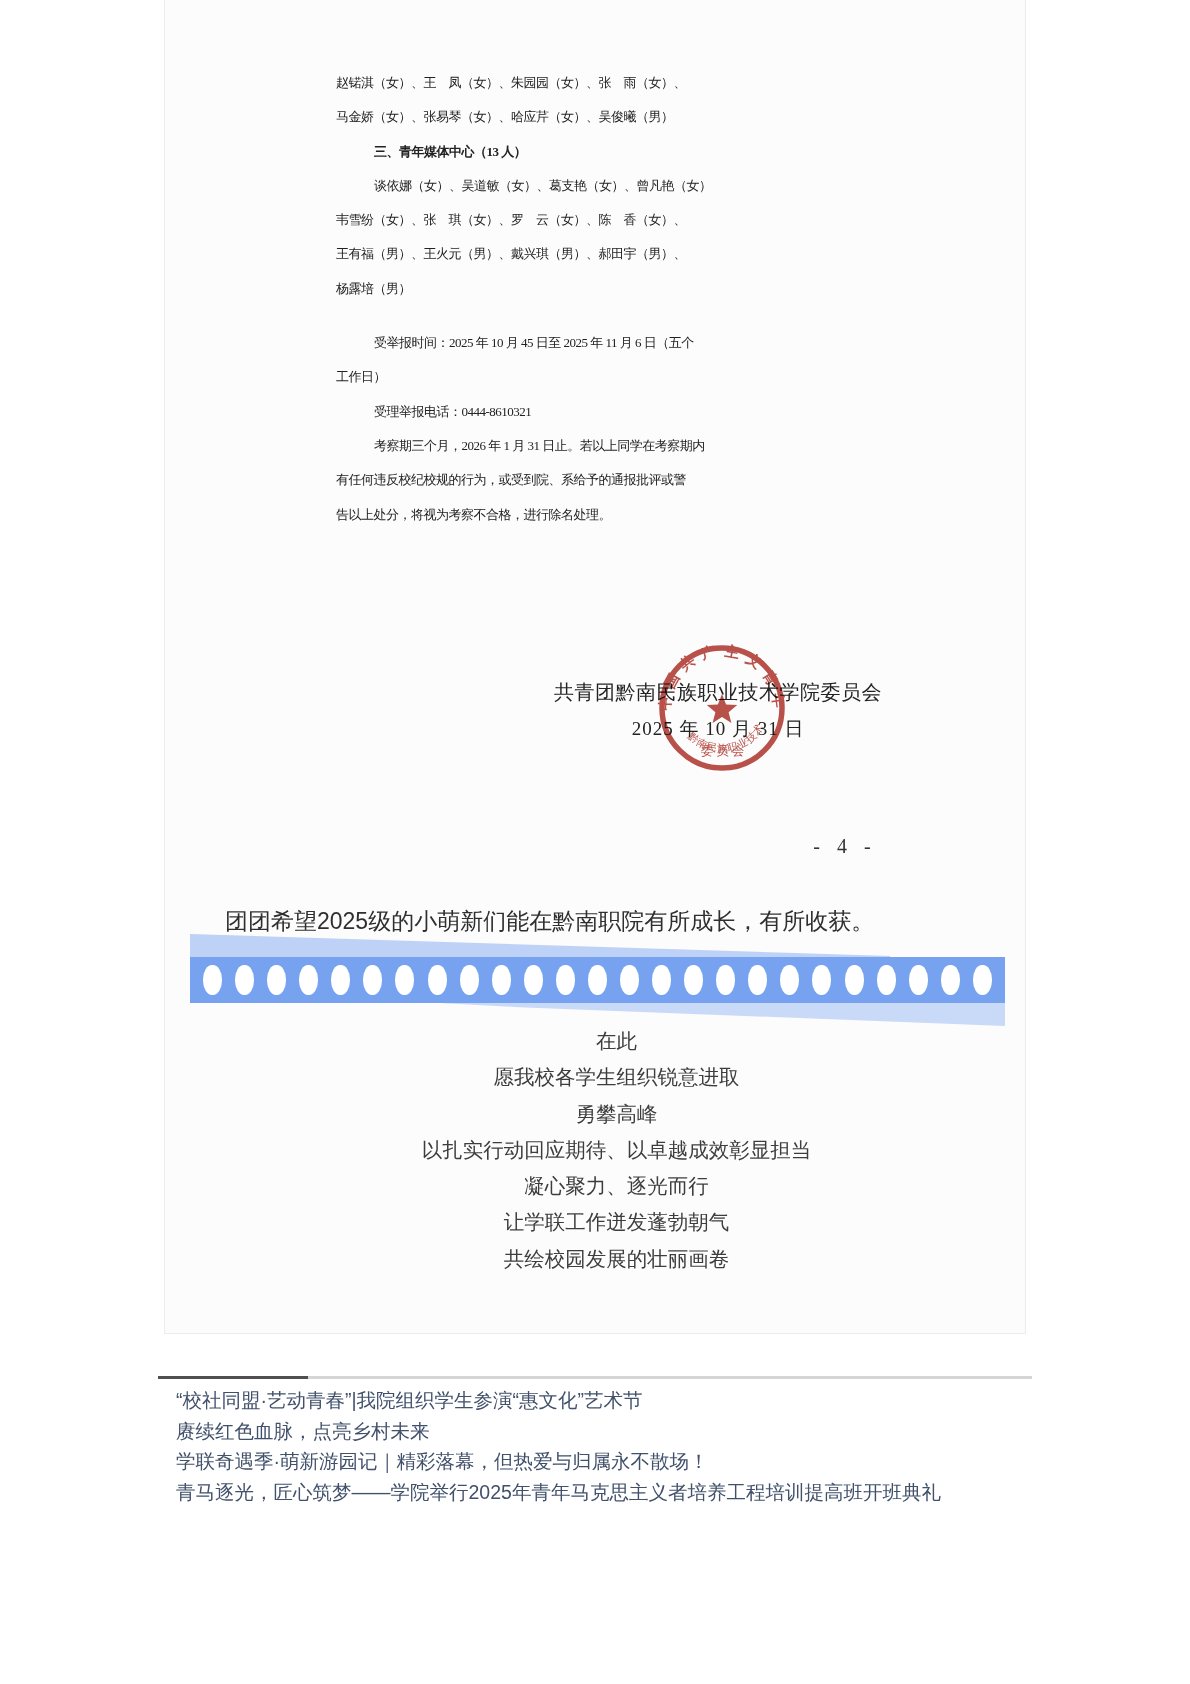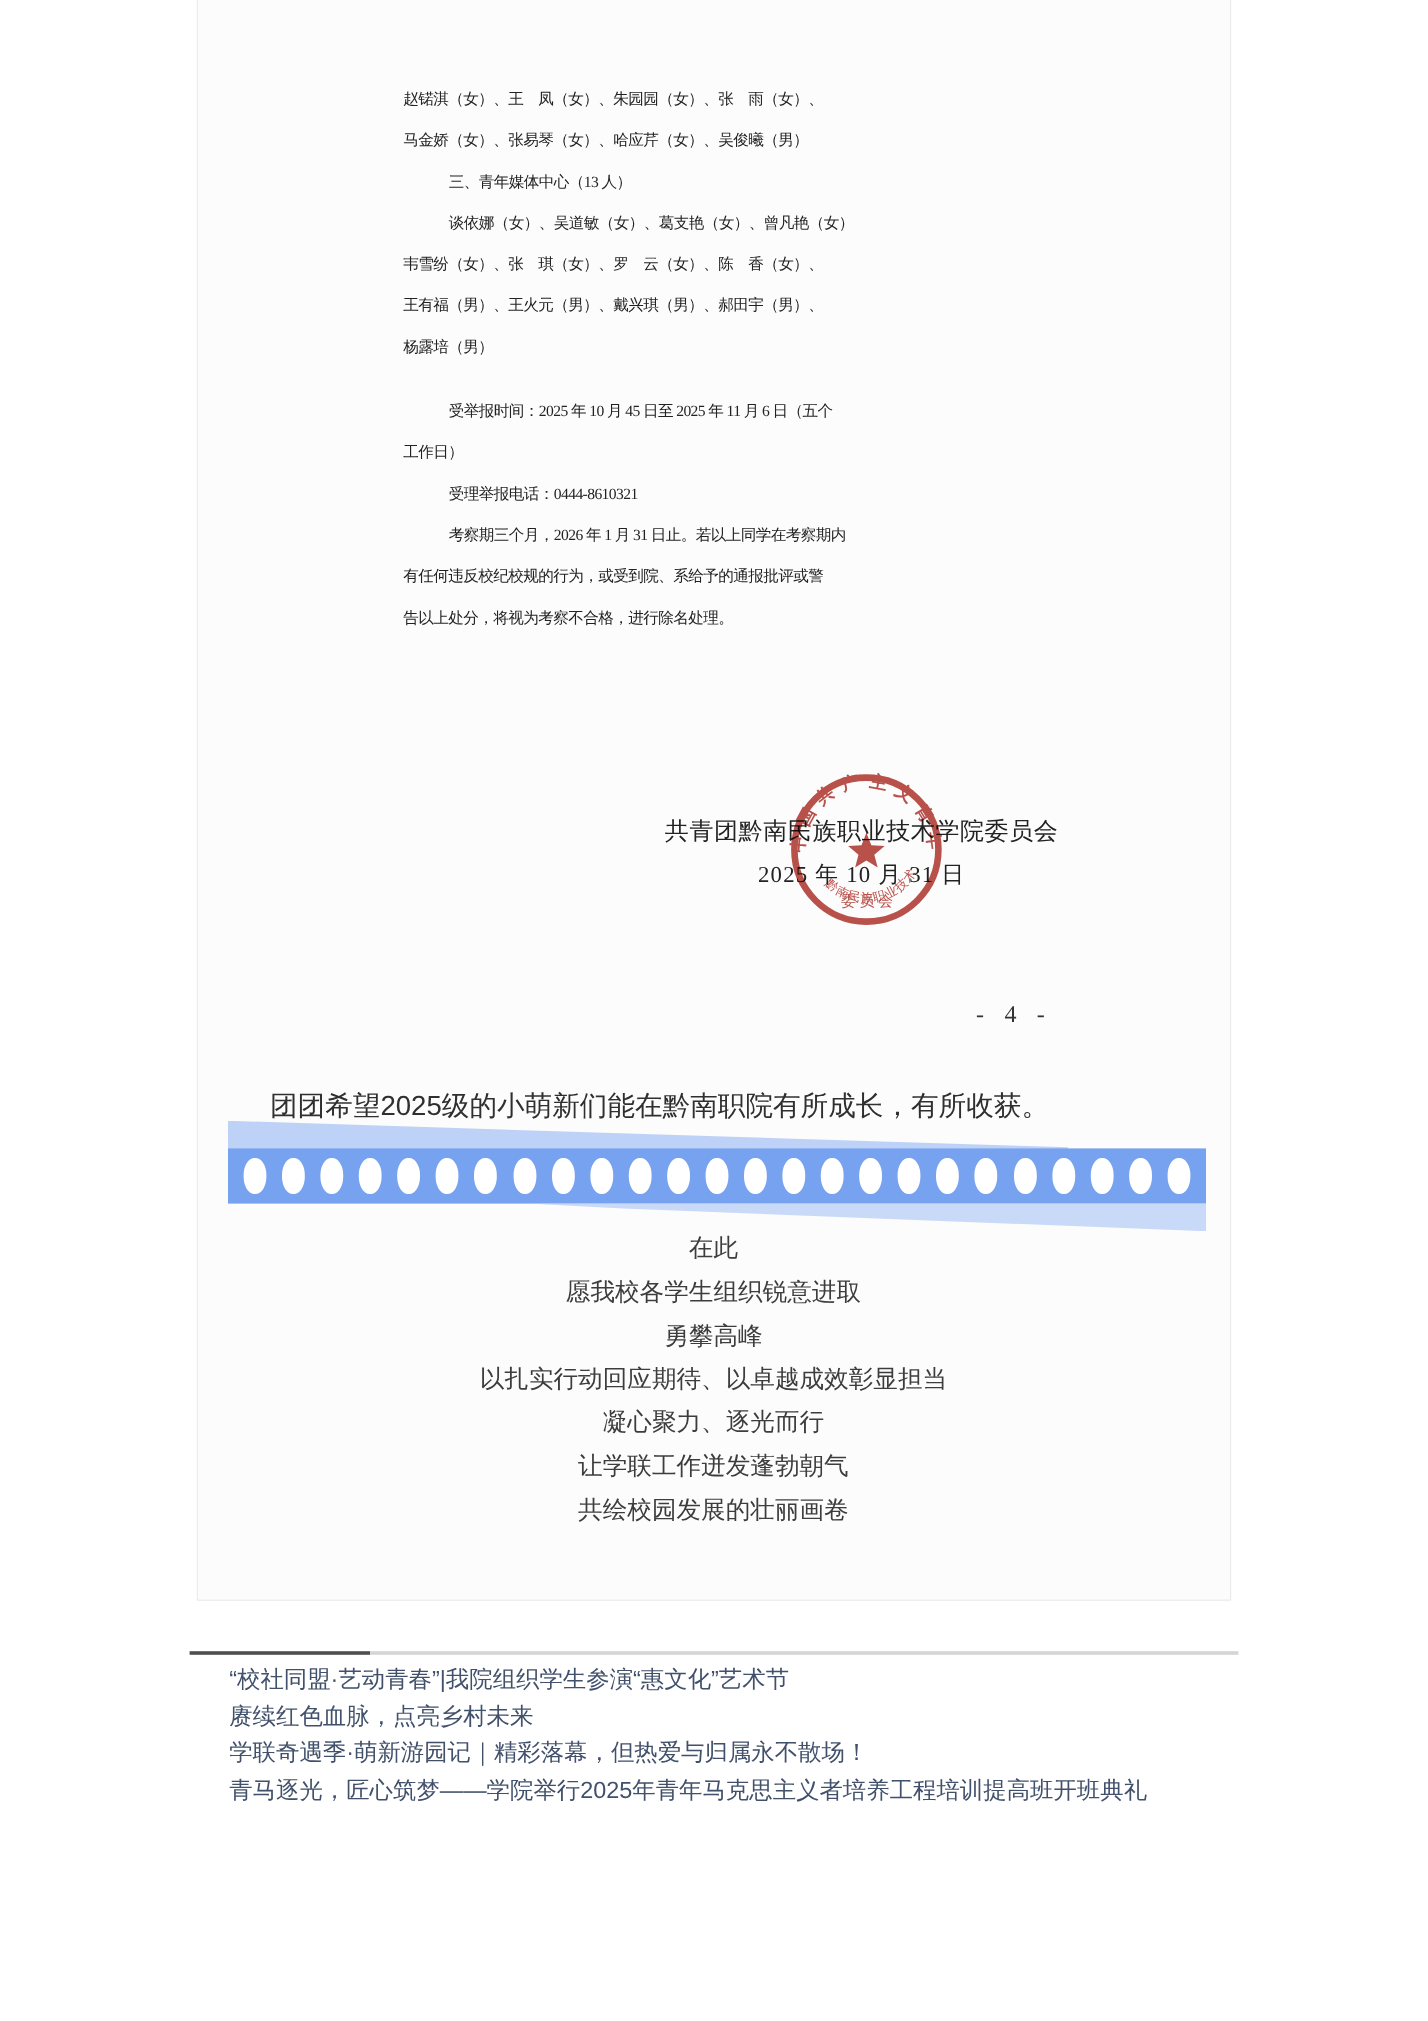--- a/index.html
+++ b/index.html
@@ -7,21 +7,21 @@
           font-family:"Liberation Sans",sans-serif;}
 
   
   .page-card{position:absolute;left:164px;top:-30px;width:860px;height:1362px;
              background:#fcfcfc;border:1px solid #ececec;}
 
   .doc-text{position:absolute;left:336px;top:66px;width:560px;
             font-family:"Liberation Serif","DejaVu Serif",serif;
             font-size:13px;line-height:34.3px;letter-spacing:-0.5px;color:#222222;}
   .doc-line{white-space:nowrap;}
-  .doc-line.heading{font-weight:normal;text-indent:38px;}
+  .doc-line.heading{font-weight:bold;text-indent:38px;}
   .doc-line.indent{text-indent:38px;}
   .doc-line.gap{height:20px;}
 
   .signature{position:absolute;left:518px;top:679px;width:400px;text-align:center;
              font-family:"Liberation Serif","DejaVu Serif",serif;
              font-size:20px;color:#222222;letter-spacing:0.5px;}
   .sign-date{position:absolute;left:518px;top:716px;width:400px;text-align:center;
              font-family:"Liberation Serif","DejaVu Serif",serif;
              font-size:19px;color:#222222;letter-spacing:1px;}
 
@@ -38,28 +38,28 @@
   .film-strip{position:absolute;left:190px;top:933px;width:815px;height:96px;}
   .strip-top-wedge{position:absolute;left:0;top:1px;width:700px;height:24px;background:#bed1f6;
                    clip-path:polygon(0 0,100% 92%,100% 100%,0 100%);}
   .strip-band{position:absolute;left:0;top:24px;width:815px;height:46px;background:#77a2ef;
               display:flex;align-items:center;justify-content:space-between;padding:0 13px;box-sizing:border-box;}
   .strip-band .dot{width:19px;height:30px;background:#ffffff;border-radius:48%;flex:0 0 auto;}
   .strip-bottom-wedge{position:absolute;left:250px;top:70px;width:565px;height:23px;background:#c9d9f8;
                       clip-path:polygon(0 0,100% 0,100% 100%,14% 18%);}
 
   .verse{position:absolute;left:164px;top:1023px;width:861px;text-align:center;
-         font-size:20.5px;line-height:36.3px;color:#3d3d3d;}
+         font-size:20.5px;line-height:36.3px;color:#3d3d3d;padding-left:22px;}
 
   
   .divider{position:absolute;left:158px;top:1376px;width:874px;height:3px;
            background:linear-gradient(to right,#4f4f4f 0,#4f4f4f 150px,#d5d5d5 150px,#d5d5d5 100%);}
   .links{position:absolute;left:176px;top:1385px;width:960px;
          font-size:19.5px;line-height:30.6px;color:#41506b;}
-  .link-item{white-space:nowrap;cursor:pointer;margin-left:15px;}
+  .link-item{white-space:nowrap;cursor:pointer;}
 </style>
 </head>
 <body>
 
 <div class="canvas">
 
   <div class="page-card"></div>
 
   <div class="doc-text">
 

